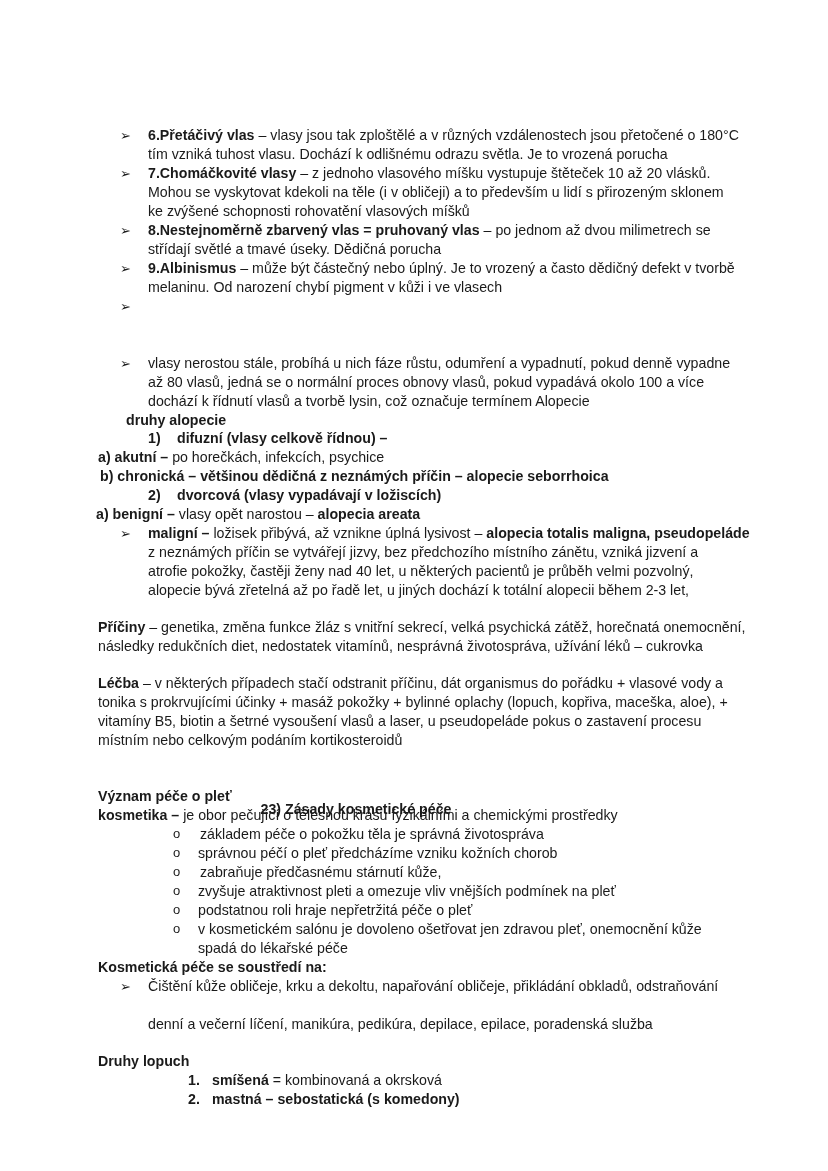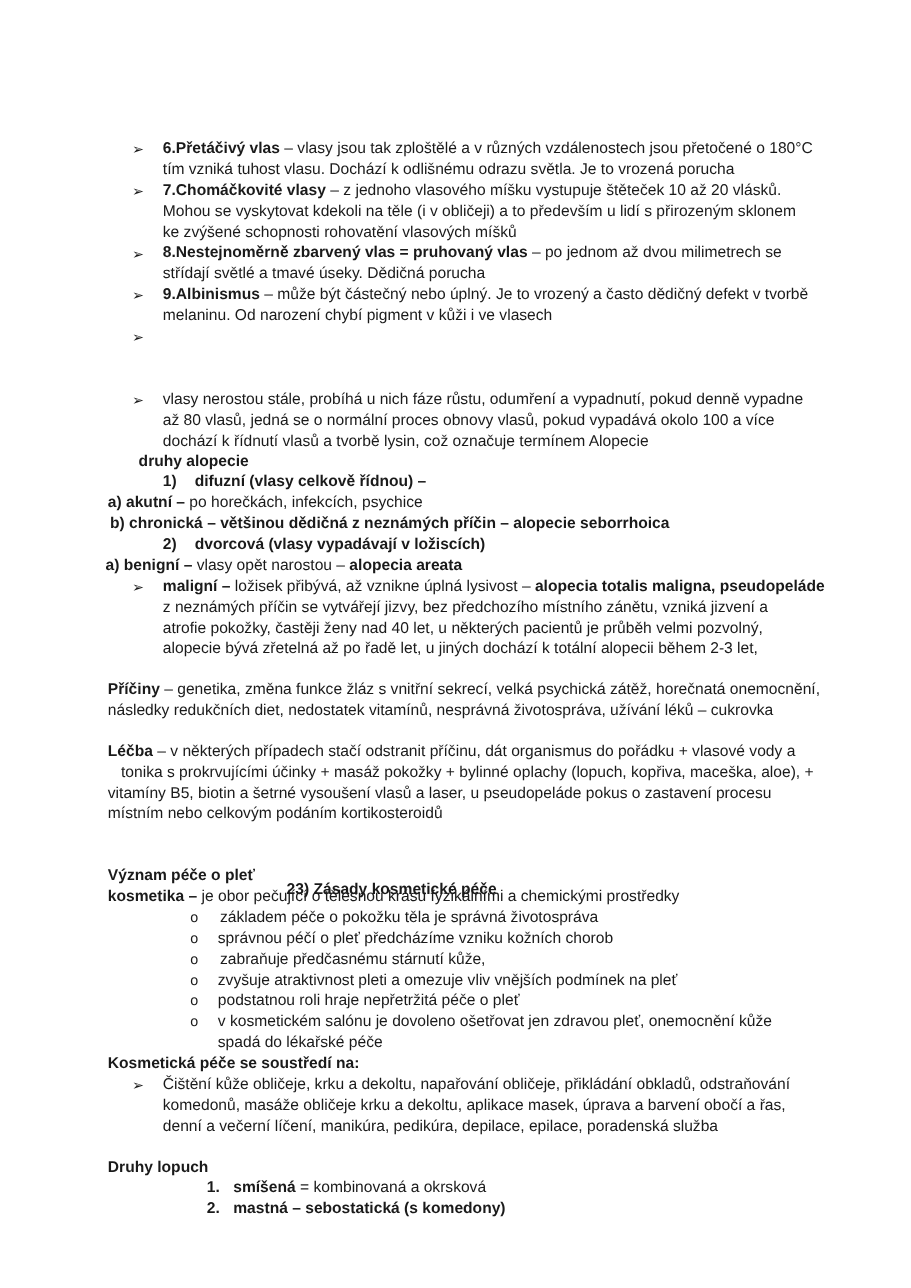--- a/index.html
+++ b/index.html
@@ -52,21 +52,21 @@
   <span class="arrow" style="left:120px;top:526px">➢</span>
   <div class="line" style="left:148px;top:524px"><span class="b">maligní –</span> <span>ložisek přibývá, až vznikne úplná lysivost –</span> <span class="b">alopecia totalis maligna, pseudopeláde</span></div>
   <div class="line" style="left:148px;top:543px">z neznámých příčin se vytvářejí jizvy, bez předchozího místního zánětu, vzniká jizvení a</div>
   <div class="line" style="left:148px;top:562px">atrofie pokožky, častěji ženy nad 40 let, u některých pacientů je průběh velmi pozvolný,</div>
   <div class="line" style="left:148px;top:581px">alopecie bývá zřetelná až po řadě let, u jiných dochází k totální alopecii během 2-3 let,</div>
 
   <div class="line" style="left:98px;top:618px"><span class="b">Příčiny</span> <span>– genetika, změna funkce žláz s vnitřní sekrecí, velká psychická zátěž, horečnatá onemocnění,</span></div>
   <div class="line" style="left:98px;top:637px">následky redukčních diet, nedostatek vitamínů, nesprávná životospráva, užívání léků – cukrovka</div>
 
   <div class="line" style="left:98px;top:674px"><span class="b">Léčba</span> <span>– v některých případech stačí odstranit příčinu, dát organismus do pořádku + vlasové vody a</span></div>
-  <div class="line" style="left:110px;top:693px">tonika s prokrvujícími účinky + masáž pokožky + bylinné oplachy (lopuch, kopřiva, maceška, aloe), +</div>
+  <div class="line" style="left:98px;top:693px">tonika s prokrvujícími účinky + masáž pokožky + bylinné oplachy (lopuch, kopřiva, maceška, aloe), +</div>
   <div class="line" style="left:98px;top:712px">vitamíny B5, biotin a šetrné vysoušení vlasů a laser, u pseudopeláde pokus o zastavení procesu</div>
   <div class="line" style="left:98px;top:731px">místním nebo celkovým podáním kortikosteroidů</div>
 
   <div class="line b" style="left:0;width:712px;text-align:center;top:800px">23) Zásady kosmetické péče</div>
   <div class="line b" style="left:98px;top:787px">Význam péče o pleť</div>
   <div class="line" style="left:98px;top:806px"><span class="b">kosmetika –</span> <span>je obor pečující o tělesnou krásu fyzikálními a chemickými prostředky</span></div>
 
   <span class="circ" style="left:173px;top:826px">o</span>
   <div class="line" style="left:200px;top:825px">základem péče o pokožku těla je správná životospráva</div>
   <span class="circ" style="left:173px;top:845px">o</span>
@@ -77,21 +77,20 @@
   <div class="line" style="left:198px;top:882px">zvyšuje atraktivnost pleti a omezuje vliv vnějších podmínek na pleť</div>
   <span class="circ" style="left:173px;top:902px">o</span>
   <div class="line" style="left:198px;top:901px">podstatnou roli hraje nepřetržitá péče o pleť</div>
   <span class="circ" style="left:173px;top:921px">o</span>
   <div class="line" style="left:198px;top:920px">v kosmetickém salónu je dovoleno ošetřovat jen zdravou pleť, onemocnění kůže</div>
   <div class="line" style="left:198px;top:939px">spadá do lékařské péče</div>
 
   <div class="line b" style="left:98px;top:958px">Kosmetická péče se soustředí na:</div>
   <span class="arrow" style="left:120px;top:979px">➢</span>
   <div class="line" style="left:148px;top:977px">Čištění kůže obličeje, krku a dekoltu, napařování obličeje, přikládání obkladů, odstraňování</div>
-  <div class="line" style="left:148px;top:996px">komedonů, masáže obličeje krku a dekoltu, aplikace masek, úprava a barvení obočí a řas,</div>
   <div class="line" style="left:148px;top:1015px">denní a večerní líčení, manikúra, pedikúra, depilace, epilace, poradenská služba</div>
 
   <div class="line b" style="left:98px;top:1052px">Druhy lopuch</div>
   <div class="line b" style="left:188px;top:1071px">1.</div>
   <div class="line" style="left:212px;top:1071px"><span class="b">smíšená</span> <span>= kombinovaná a okrsková</span></div>
   <div class="line b" style="left:188px;top:1090px">2.</div>
   <div class="line b" style="left:212px;top:1090px">mastná – sebostatická (s komedony)</div>
 
 </div>
 

